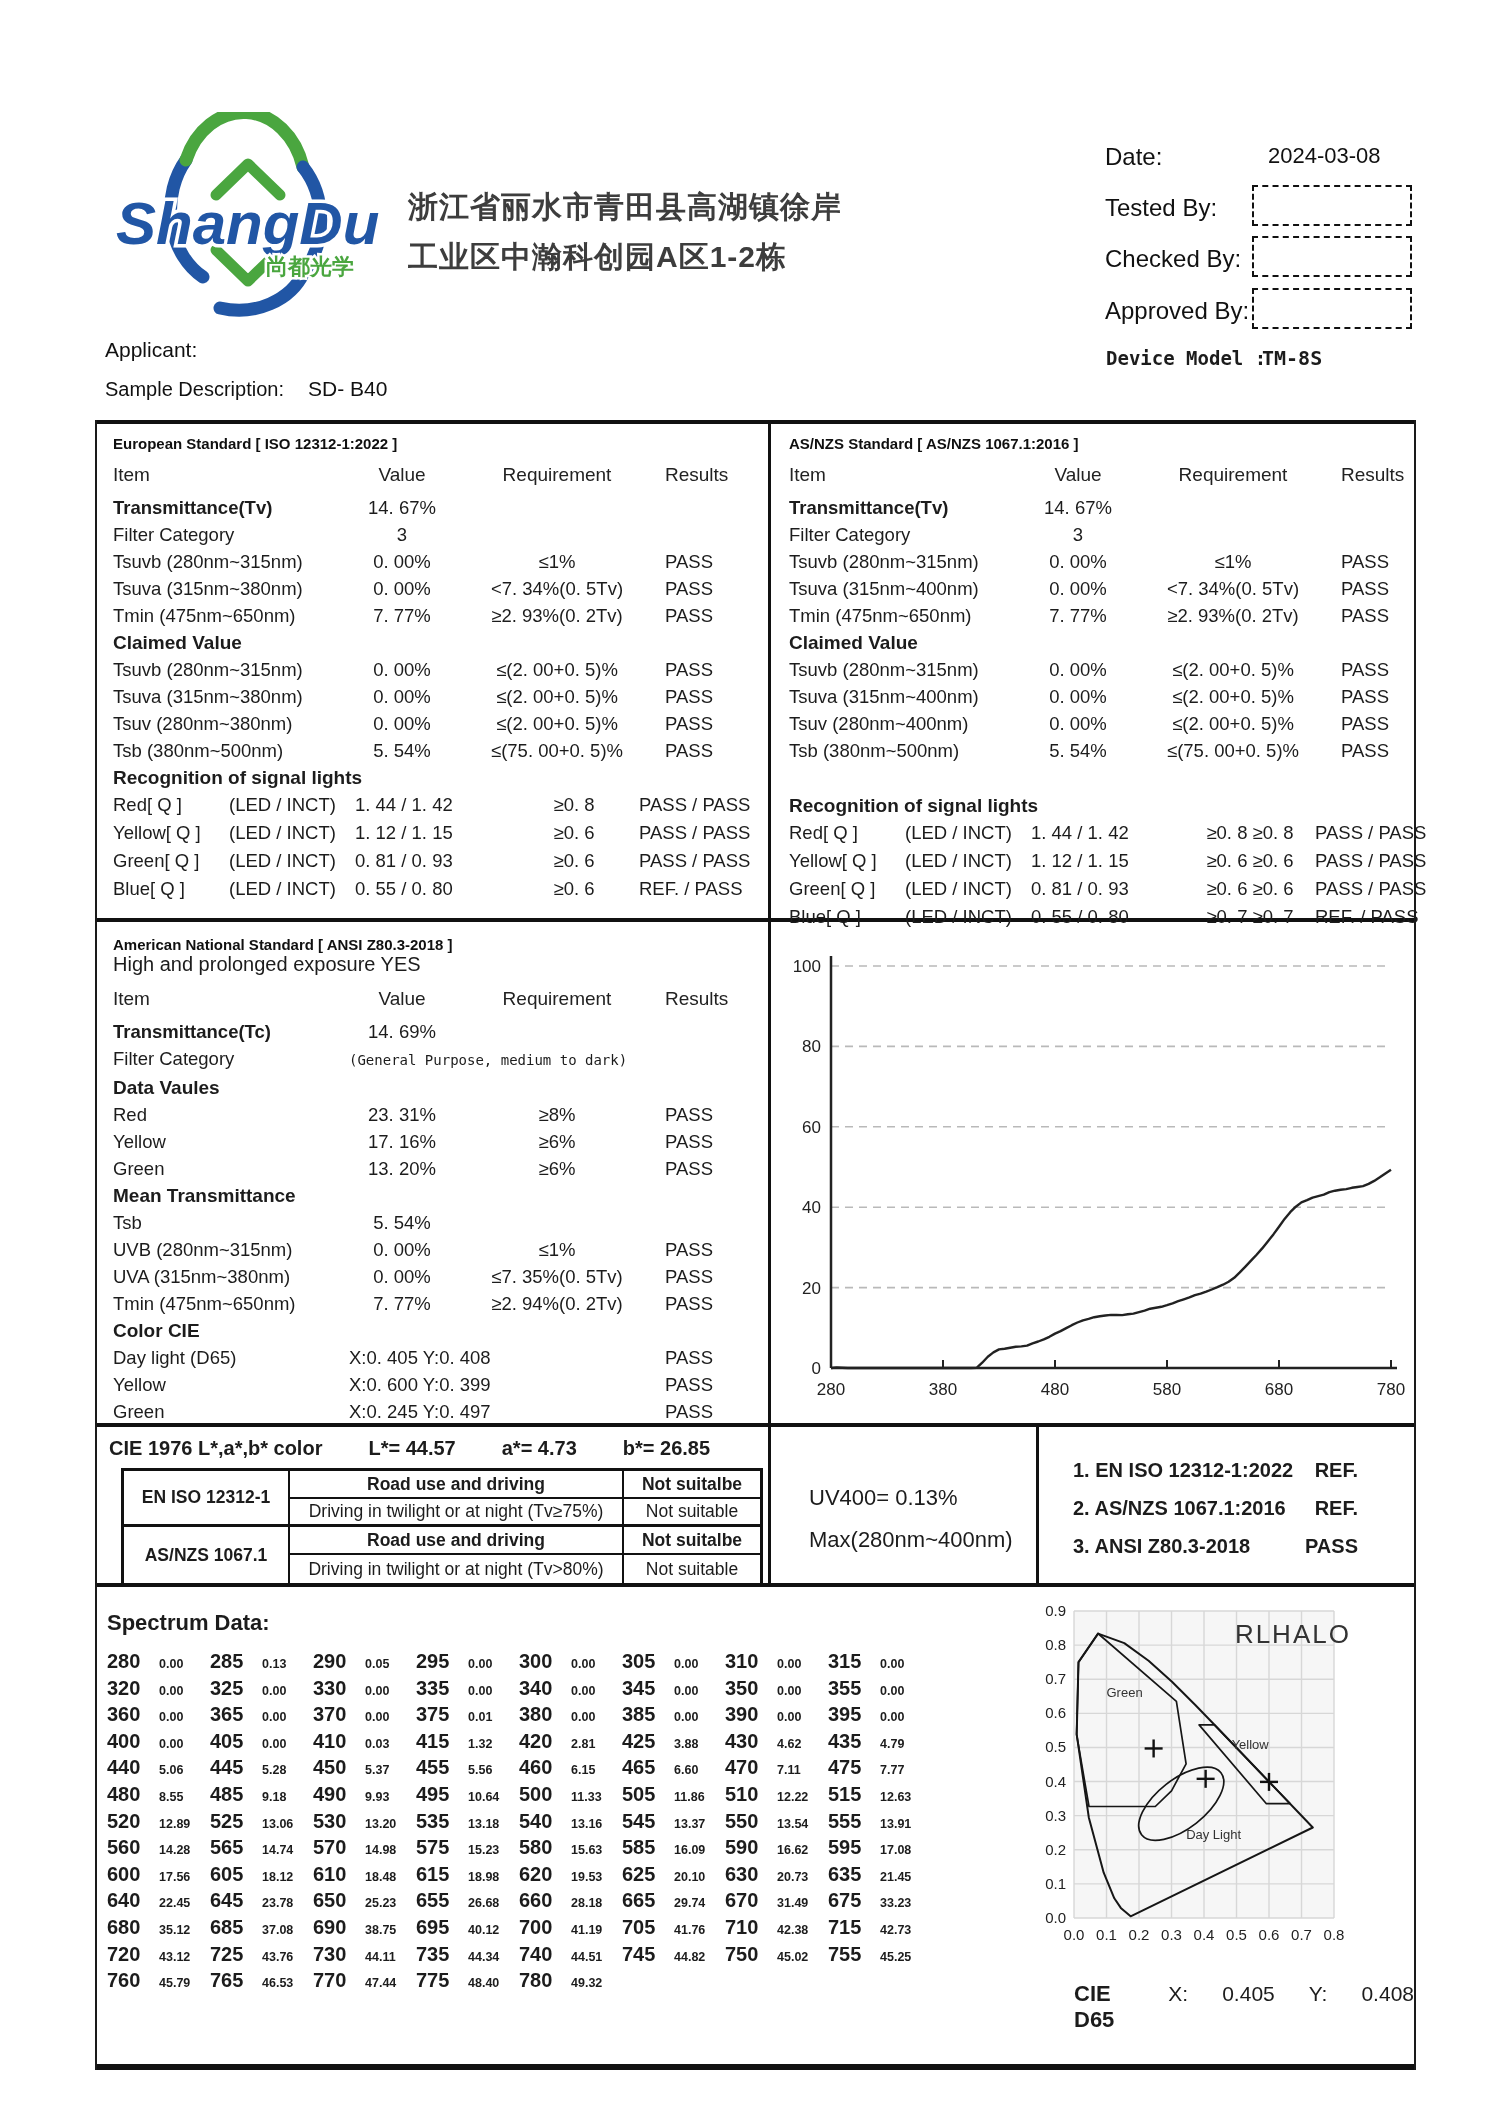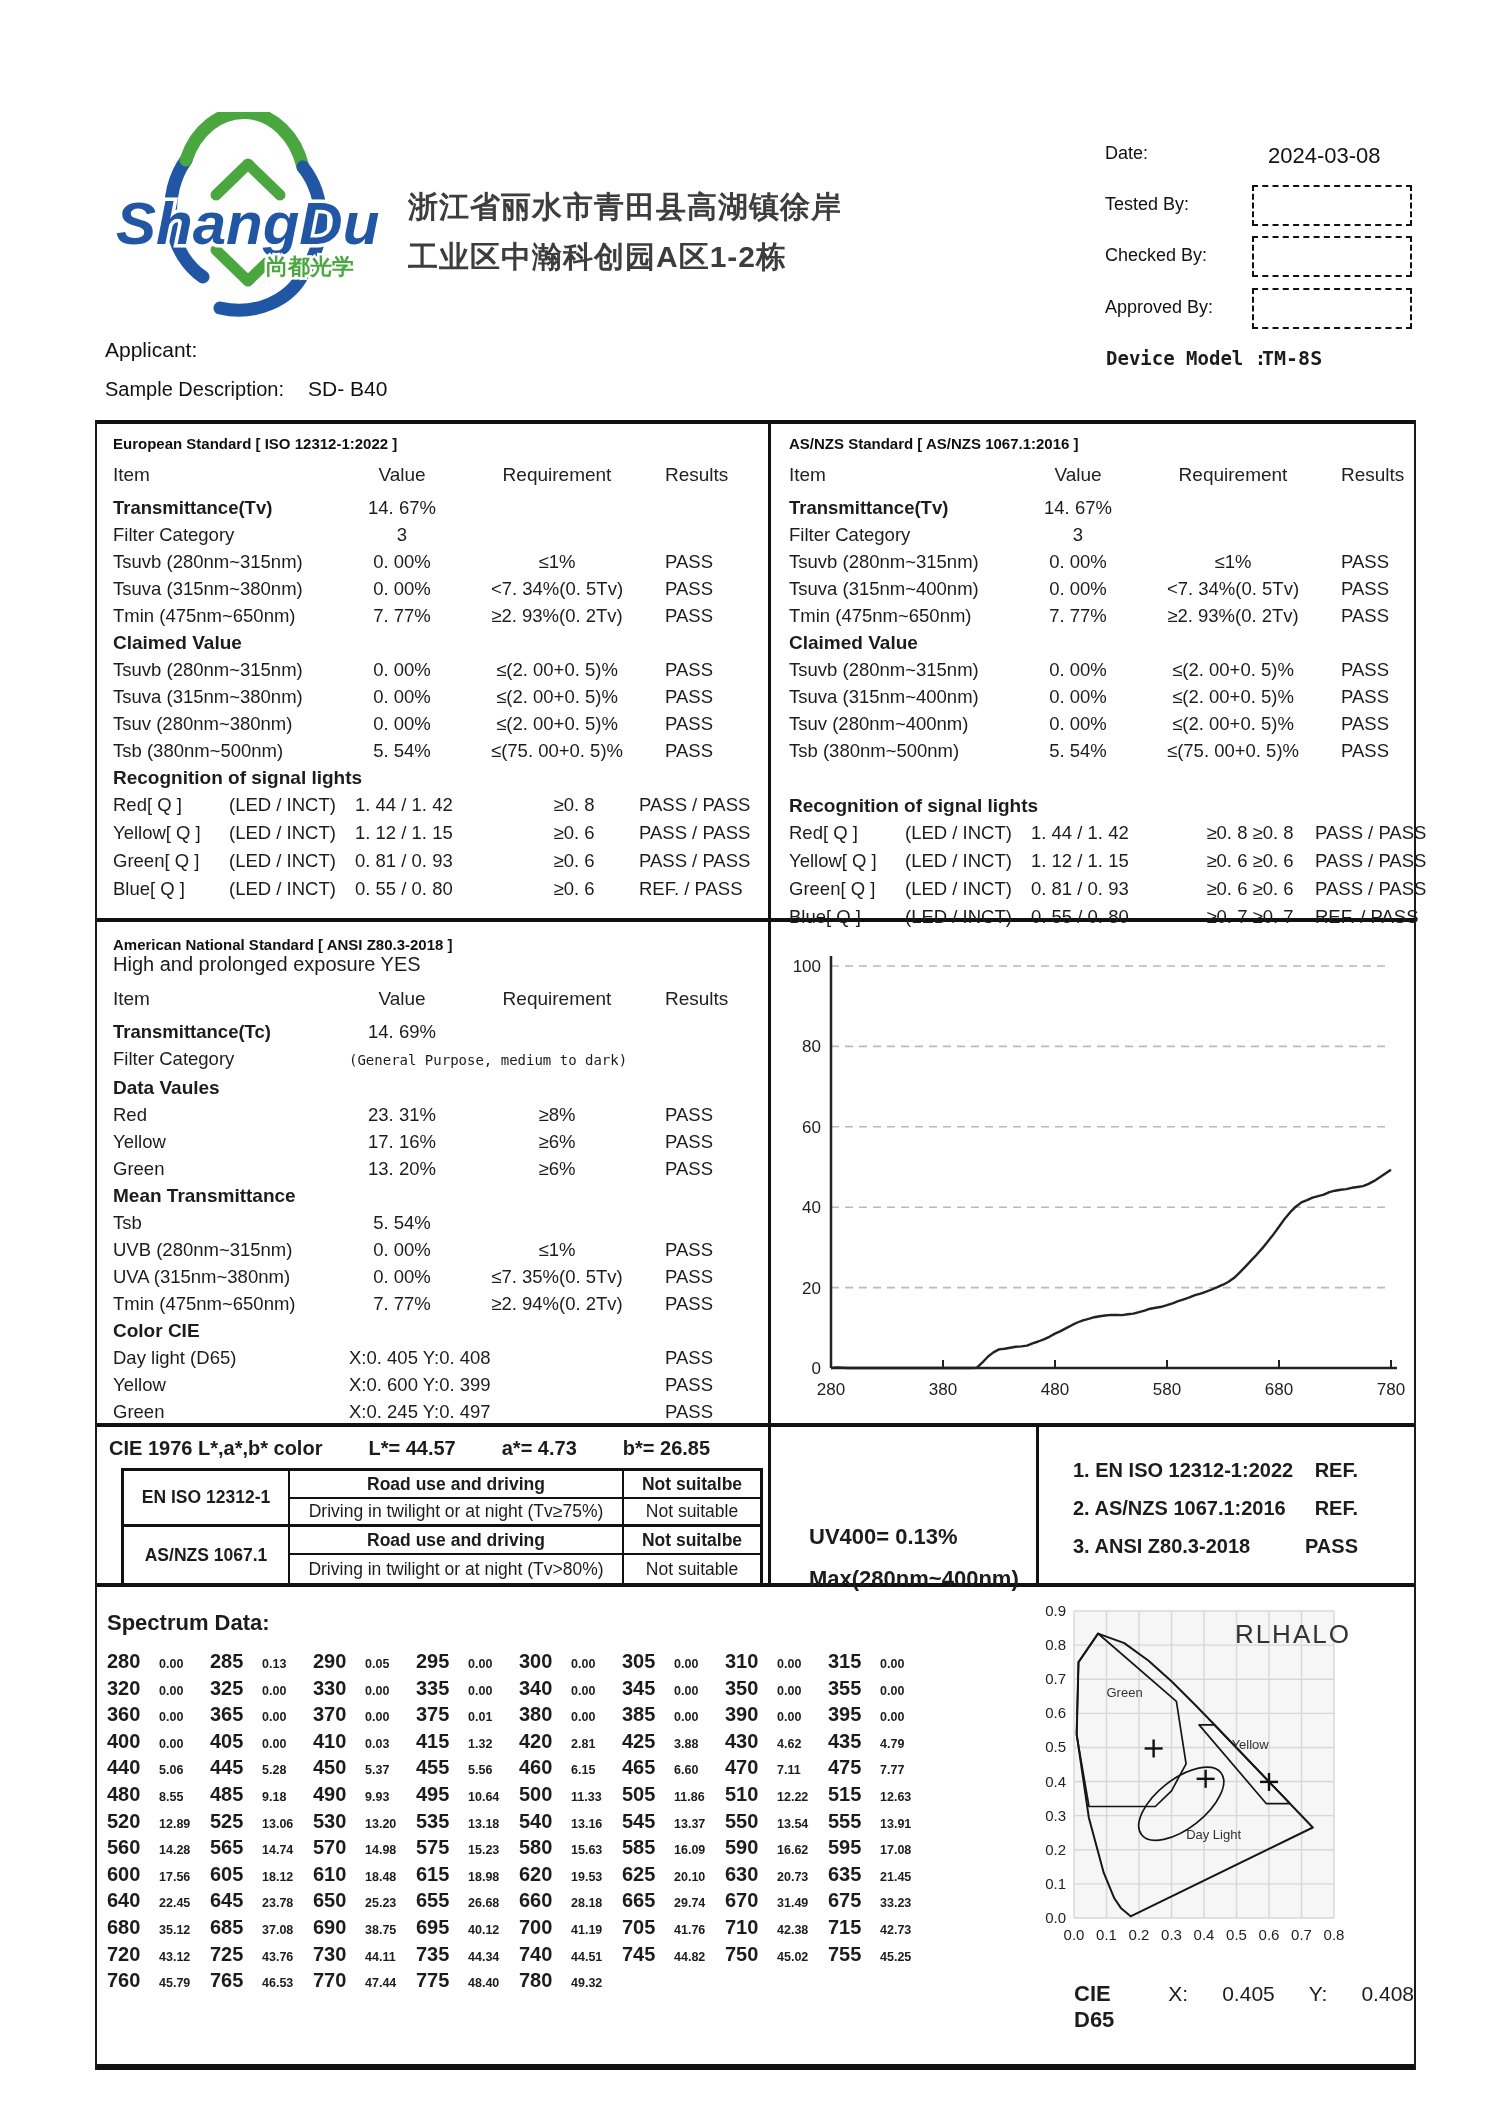--- a/index.html
+++ b/index.html
@@ -1,21 +1,21 @@
 <!DOCTYPE html>
 <html><head>
 <meta charset="utf-8">
 <style>
   html,body{margin:0;padding:0;background:#e8e8e8;}
   .page{position:relative;width:1500px;height:2120px;background:#ffffff;margin:0 auto;
         font-family:"Liberation Sans", sans-serif;color:#1c1c1c;overflow:hidden;}
   .abs{position:absolute;}
   
   .addr{font-size:30px;font-weight:700;color:#3d3d3d;letter-spacing:1px;line-height:50px;}
-  .meta-label{font-size:18px;color:#111;}
+  .meta-label{font-size:24px;color:#111;}
   .meta-value{font-size:22px;color:#111;}
   .sign-box{border:2px dashed #111;width:156px;height:37px;background:#fff;}
   .mono{font-family:"DejaVu Sans Mono", monospace;}
   .device-label{font-size:19px;font-weight:700;}
   .device-value{font-size:20px;font-weight:700;}
   .info-label{font-size:21px;color:#111;}
   
   .frame{left:95px;top:420px;width:1317px;height:1650px;border-left:2px solid #1a1a1a;border-right:2px solid #1a1a1a;}
   .hline{position:absolute;left:0;width:100%;background:#111;}
   .vline{position:absolute;background:#111;}
@@ -43,21 +43,21 @@
   .lab-line{display:flex;gap:46px;font-size:20px;font-weight:700;margin:10px 0 8px 12px;}
   .cie-table{margin-left:24px;width:636px;border:3px solid #111;display:grid;
              grid-template-columns:166px 1fr 136px;grid-auto-rows:28px;font-size:17.5px;}
   .ct{display:flex;align-items:center;justify-content:center;box-sizing:border-box;border-bottom:2px solid #111;}
   .ct.std{grid-column:1;font-weight:700;border-right:2px solid #111;}
   .ct.lab{border-right:2px solid #111;}
   .ct.bold{font-weight:700;}
   .ct.last{border-bottom:none;}
   .ct.bb3{border-bottom:3px solid #111;}
   
-  .uv{font-size:22px;font-weight:700;line-height:42px;margin-top:39px;}
+  .uv{font-size:22px;font-weight:400;line-height:42px;}
   .sum-row{display:flex;justify-content:space-between;font-size:20px;font-weight:700;line-height:38px;}
   
   .spec-title{font-size:22px;font-weight:700;}
   .spec-grid{display:grid;grid-template-columns:repeat(8, 50px 53px);align-items:baseline;
              grid-auto-rows:26.6px;margin-top:14px;}
   .spec-grid .wl{font-size:20px;font-weight:700;}
   .spec-grid .sv{font-size:12.5px;font-weight:700;padding-left:2px;}
   
   .cie-footer{display:flex;align-items:baseline;gap:34px;font-size:21px;}
   .cie-footer .b{font-weight:700;font-size:22px;}

